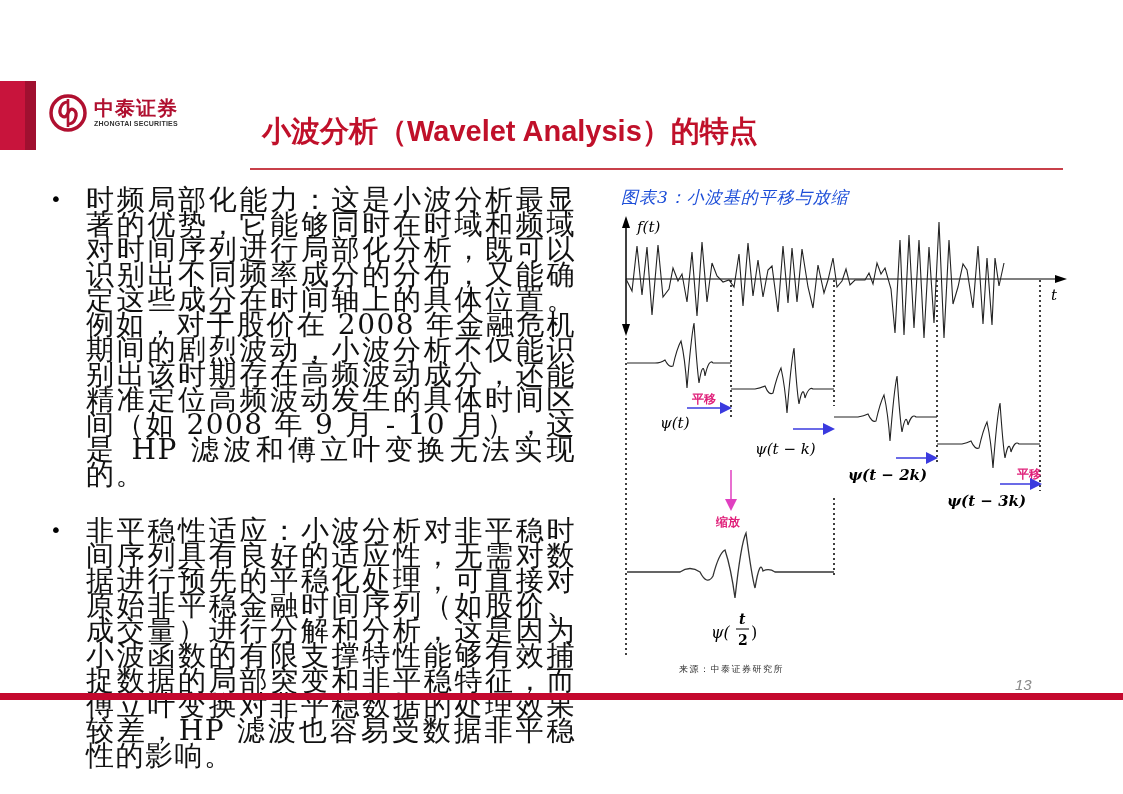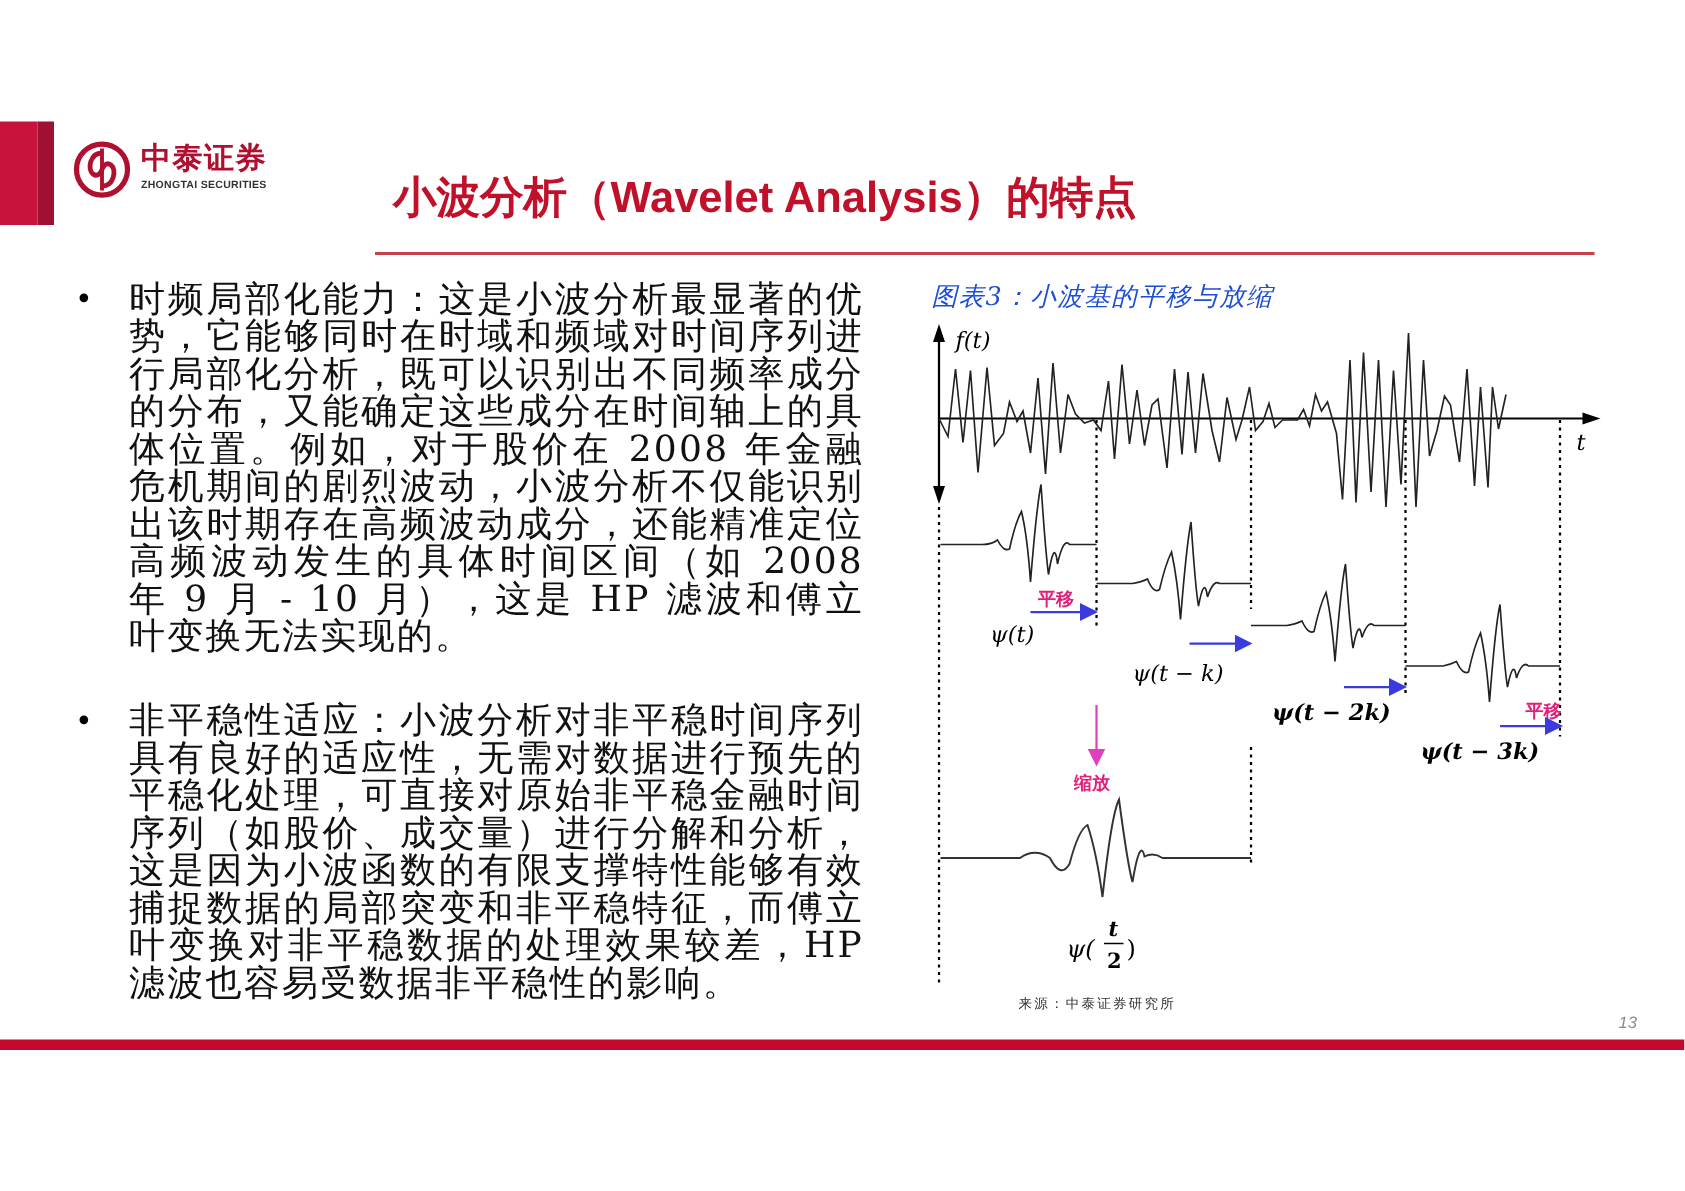--- a/index.html
+++ b/index.html
@@ -2,32 +2,32 @@
 <html><head>
 <meta charset="utf-8">
 <style>
   html, body { margin:0; padding:0; background:#ffffff; }
   body { width:1123px; height:794px; position:relative; overflow:hidden; font-family:"DejaVu Sans", sans-serif; }
   .left-bar { position:absolute; left:0; top:81px; width:25px; height:69px; background:#c8143c; }
   .left-bar-dark { position:absolute; left:25px; top:81px; width:11px; height:69px; background:#a01030; }
   .logo { position:absolute; left:48px; top:93px; display:flex; align-items:center; }
   .logo-mark { width:40px; height:40px; }
   .logo-text { margin-left:6px; display:flex; flex-direction:column; }
-  .logo-cn { font-size:20px; font-weight:bold; color:#b01030; letter-spacing:1px; line-height:22px; font-family:Liberation Mono, monospace; }
+  .logo-cn { font-size:20px; font-weight:bold; color:#b01030; letter-spacing:1px; line-height:22px; font-family:Liberation Sans, sans-serif; }
   .logo-en { font-size:7px; font-weight:bold; color:#333; letter-spacing:0.2px; line-height:10px; font-family:"Liberation Sans", sans-serif; }
   .title { position:absolute; left:262px; top:112px; font-size:29px; color:#c0102a; font-family:Liberation Sans, sans-serif; font-weight:bold; letter-spacing:0px; white-space:nowrap; }
   .title-rule { position:absolute; left:250px; top:168px; width:813px; height:2px; background:#c8404a; }
   .bullets { position:absolute; left:48px; top:187px; width:540px; }
   .bullet { display:flex; margin-bottom:31px; }
   .bullet-dot { width:36px; font-size:20px; line-height:25px; color:#000; padding-left:2px; }
-  .bullet-text { width:490px; font-size:24px; line-height:25px; color:#111; font-family:"DejaVu Serif", serif; letter-spacing:1.5px; text-align:justify; }
+  .bullet-text { width:490px; font-size:28px; line-height:25px; color:#111; font-family:"DejaVu Serif", serif; letter-spacing:1.5px; text-align:justify; }
   .fig-caption { position:absolute; left:621px; top:186px; font-size:17px; color:#1d4ed8; font-style:italic; font-family:"DejaVu Serif", serif; letter-spacing:1px; }
   .figure { position:absolute; left:615px; top:208px; width:460px; height:450px; }
   .fig-source { position:absolute; left:635px; top:663px; font-size:9px; color:#333; letter-spacing:1.5px; font-family:"DejaVu Serif", serif;margin-left:44px; }
-  .page-num { position:absolute; left:1079px; top:676px; font-size:11px; color:#8a8a8a; font-family:"Liberation Sans", sans-serif;font-style:italic; }
+  .page-num { position:absolute; left:1015px; top:676px; font-size:15px; color:#8a8a8a; font-family:"Liberation Sans", sans-serif;font-style:italic; }
   .bottom-bar { position:absolute; left:0; top:693px; width:1123px; height:7px; background:#c4082e; }
 </style>
 </head>
 <body>
 
 <div class="left-bar"></div>
 <div class="left-bar-dark"></div>
 
 <div class="logo">
   <svg class="logo-mark" viewBox="0 0 40 40">

